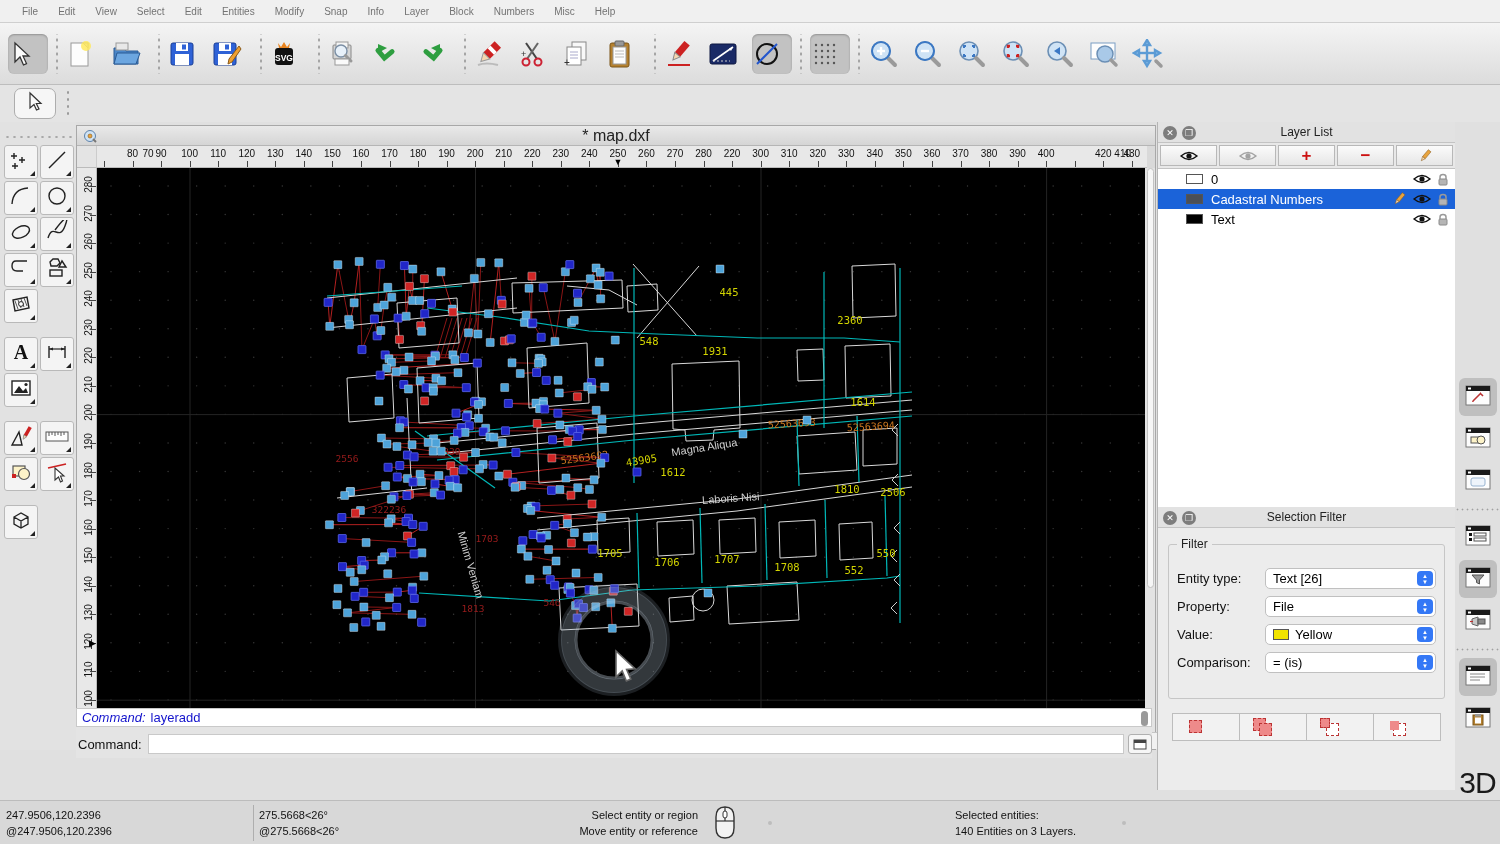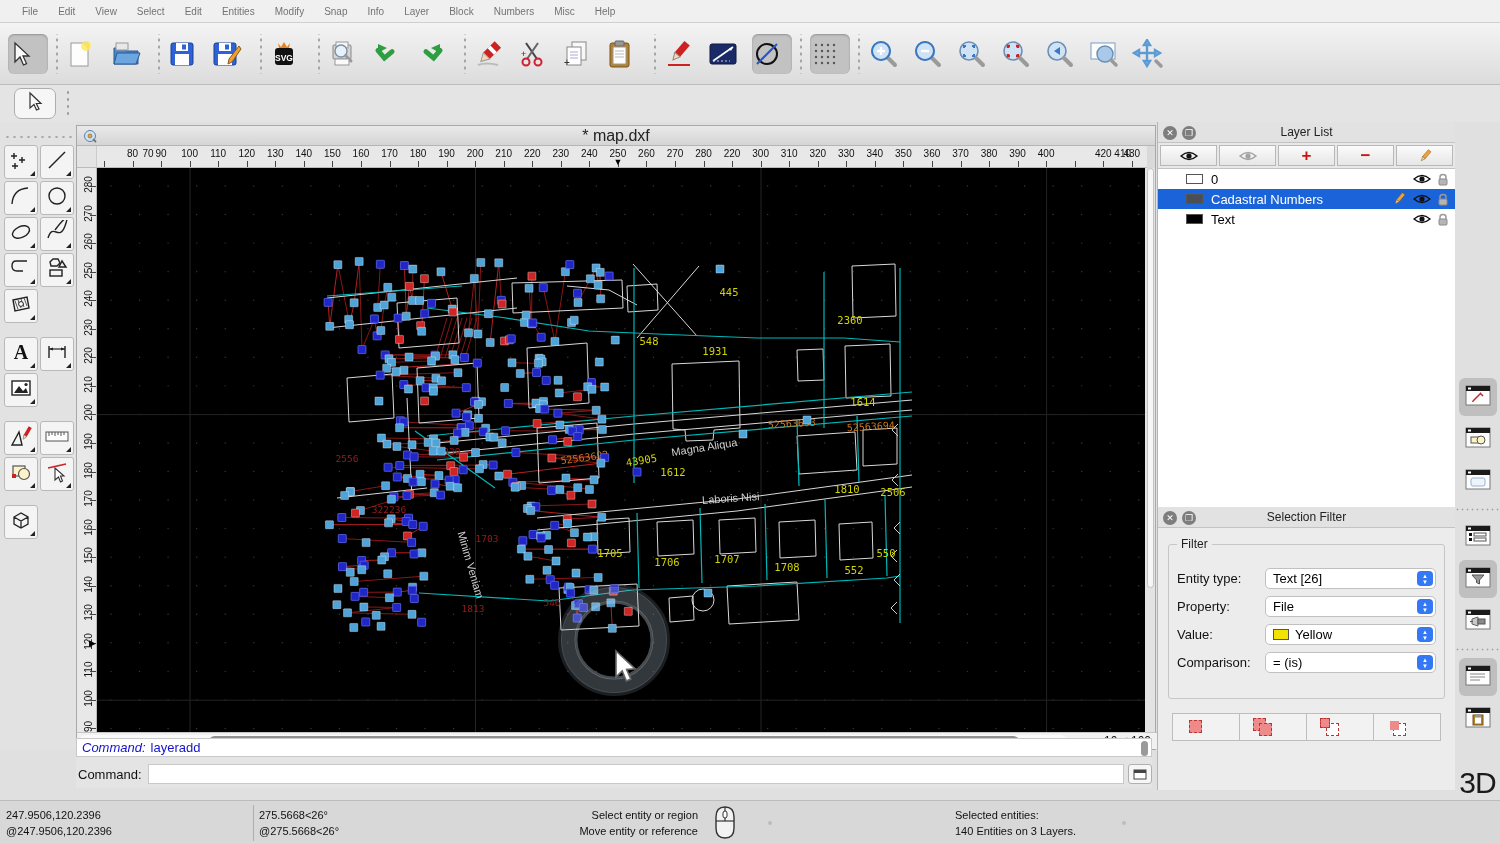--- a/index.html
+++ b/index.html
@@ -101,21 +101,21 @@
     display:flex; align-items:center; font-size:13px; color:#000; padding-left:7px; position:relative; }
   .ff-stepper { position:absolute; right:2px; top:2px; width:16px; height:15px; background:#3478f6; border-radius:4px;
     display:flex; flex-direction:column; align-items:center; justify-content:center; }
   .ff-stepper span { color:#fff; font-size:6px; line-height:6px; }
   .ff-swatch { width:16px; height:11px; background:#f2e400; border:1px solid #555; margin-right:6px; }
   #filter-buttons { display:flex; border:1px solid #bdbdbd; margin:14px 4px 0 4px; background:#f2f2f2; }
   .fb-btn { flex:1; height:26px; border-right:1px solid #bdbdbd; display:flex; align-items:center; justify-content:center; position:relative; }
   .fb-btn:last-child { border-right:none; }
 
   
-  #commandarea { position:absolute; left:76px; top:738px; width:1076px; height:50px; background:#e4e4e4; }
+  #commandarea { position:absolute; left:76px; top:708px; width:1076px; height:50px; background:#e4e4e4; }
   #cmd-history { position:absolute; left:0; top:0; width:1076px; height:19px; background:#fff; border:1px solid #c9c9c9;
     font-size:13px; padding-left:5px; display:flex; align-items:center; color:#1414cc; }
   #cmd-history .cmd-label { font-style:italic; margin-right:5px; }
   #cmd-hist-scroll { position:absolute; right:3px; top:2px; width:7px; height:15px; background:#9a9a9a; border-radius:4px; }
   #cmd-inputrow { position:absolute; left:0; top:25px; width:1076px; height:22px; display:flex; align-items:center; }
   #cmd-prompt { font-size:13px; color:#111; padding:0 6px 0 2px; }
   #cmd-input { flex:1; height:20px; background:#fff; border:1px solid #c9c9c9; font-size:13px; padding:0 4px;
     font-family:"Liberation Sans",sans-serif; }
   #cmd-optbtn { width:24px; height:20px; margin-left:4px; background:#f6f6f6; border:1px solid #b0b0b0; border-radius:3px;
     display:flex; align-items:center; justify-content:center; }

